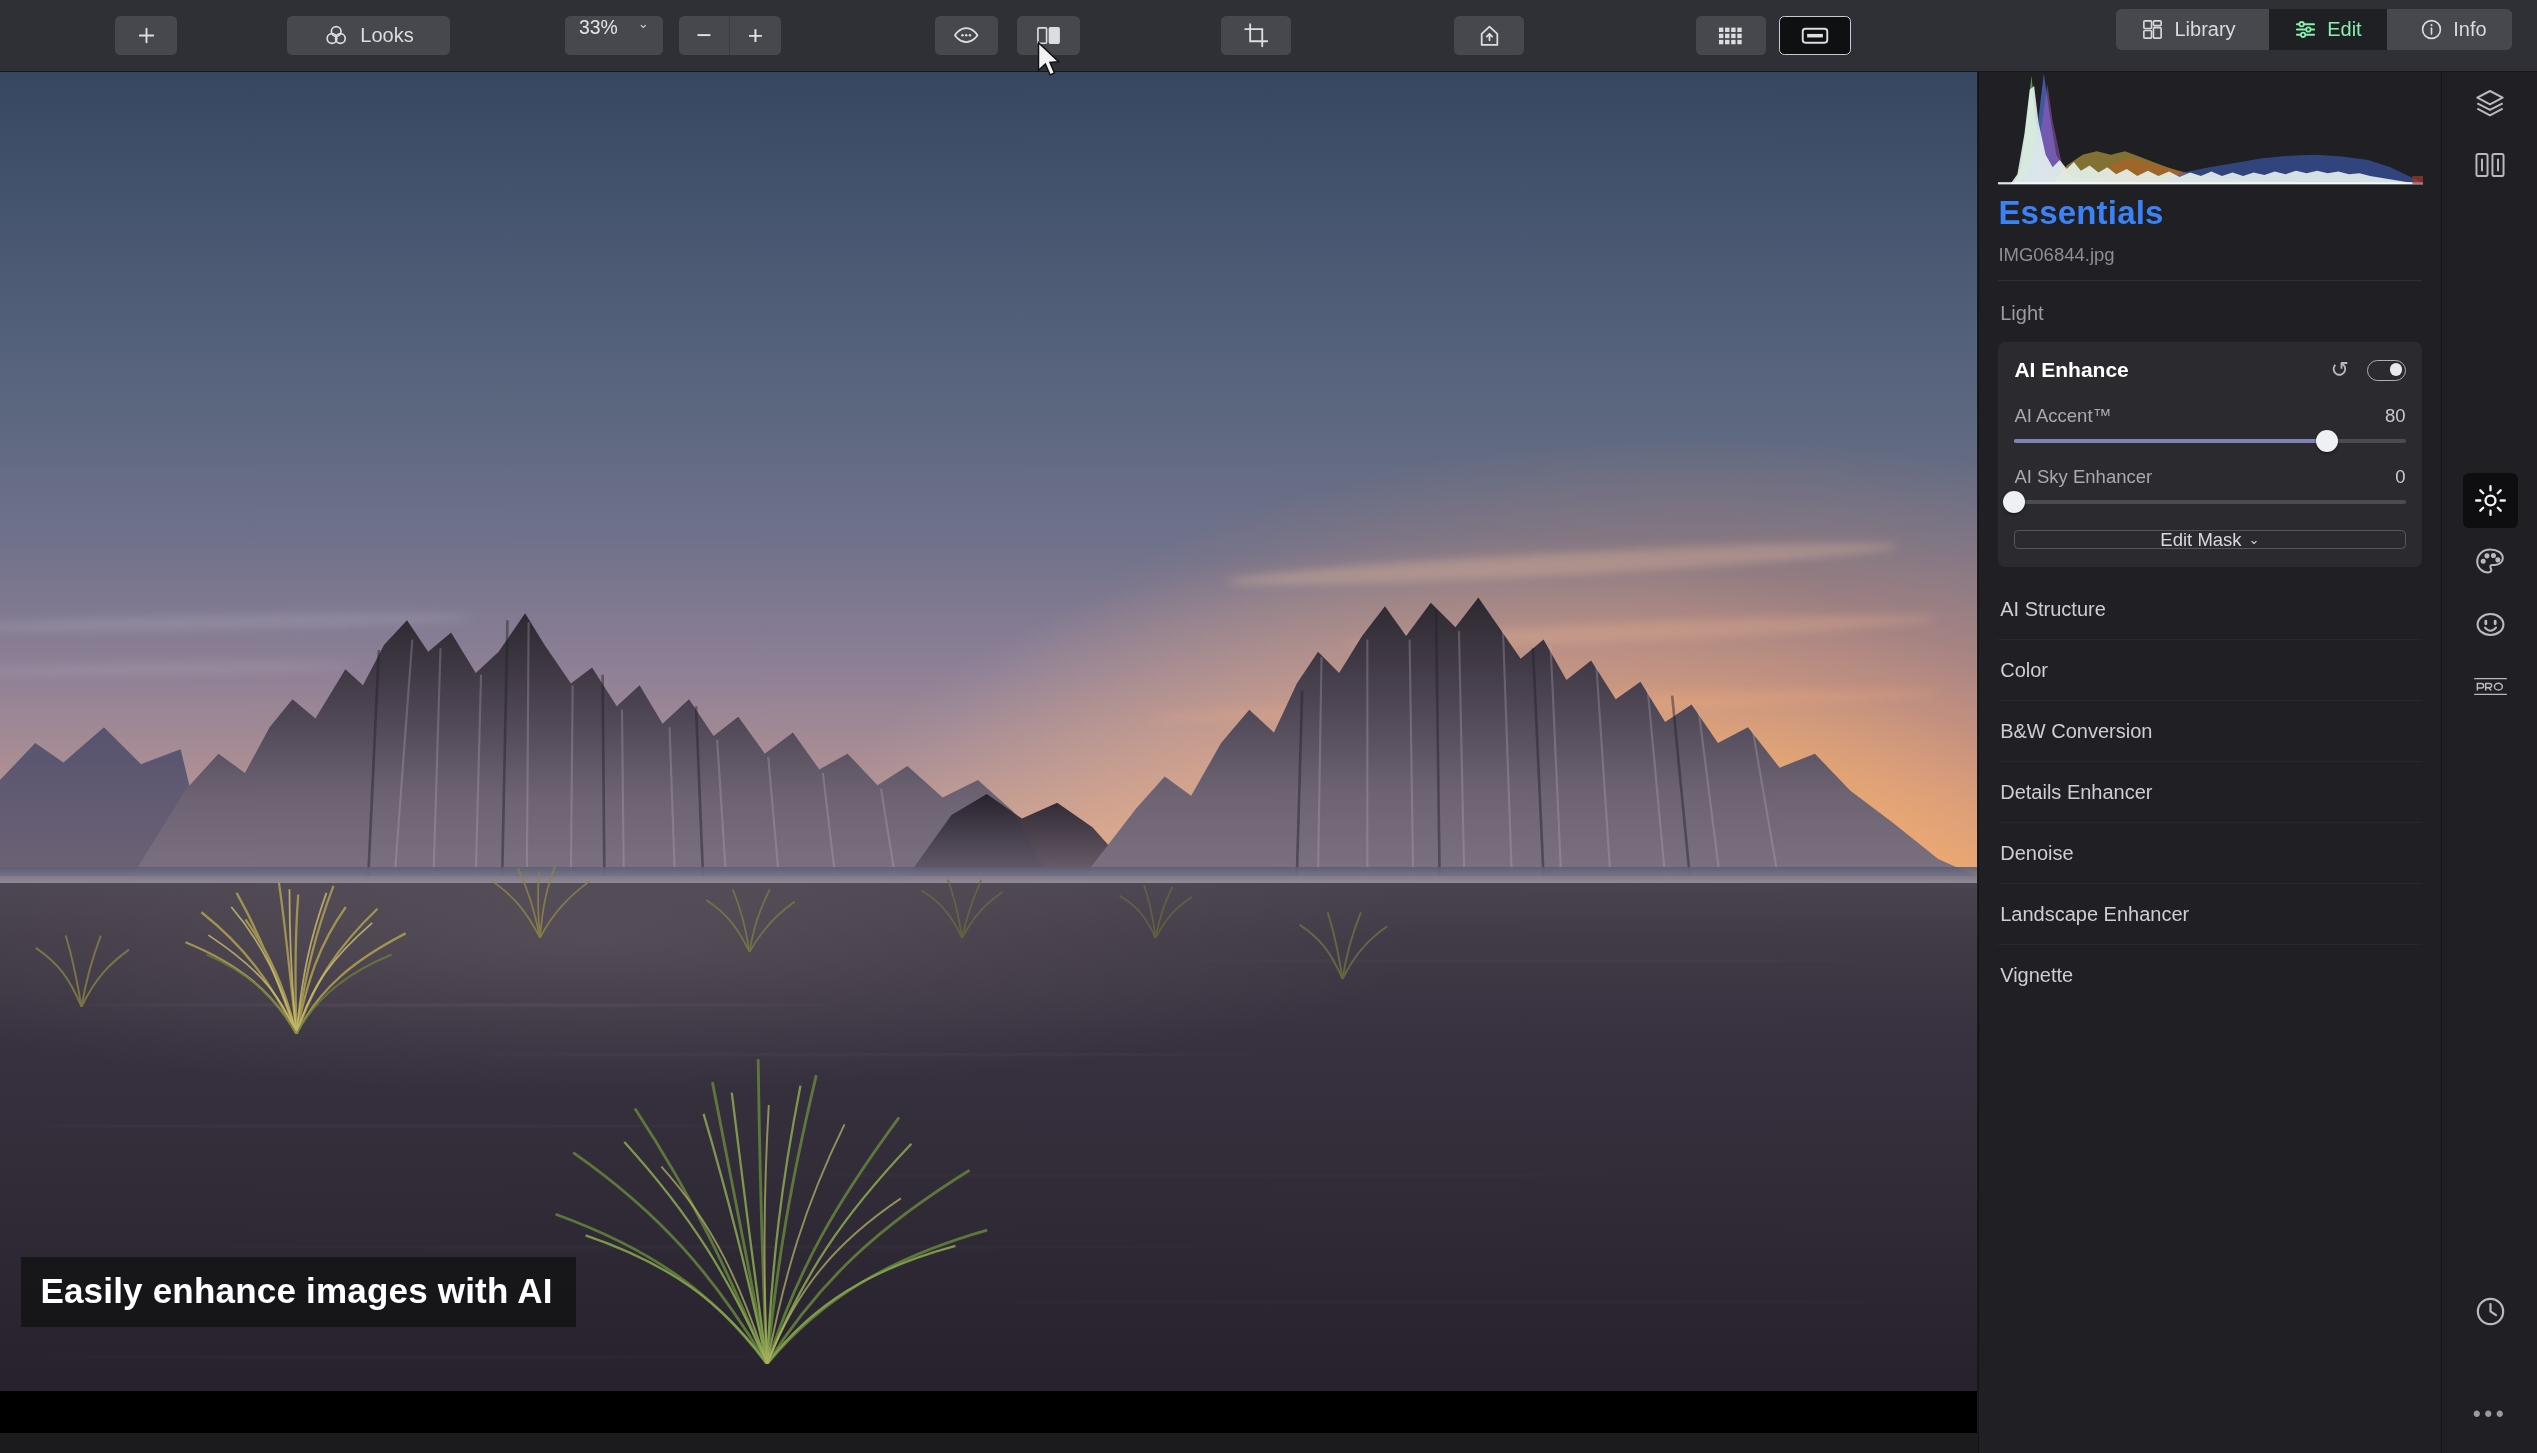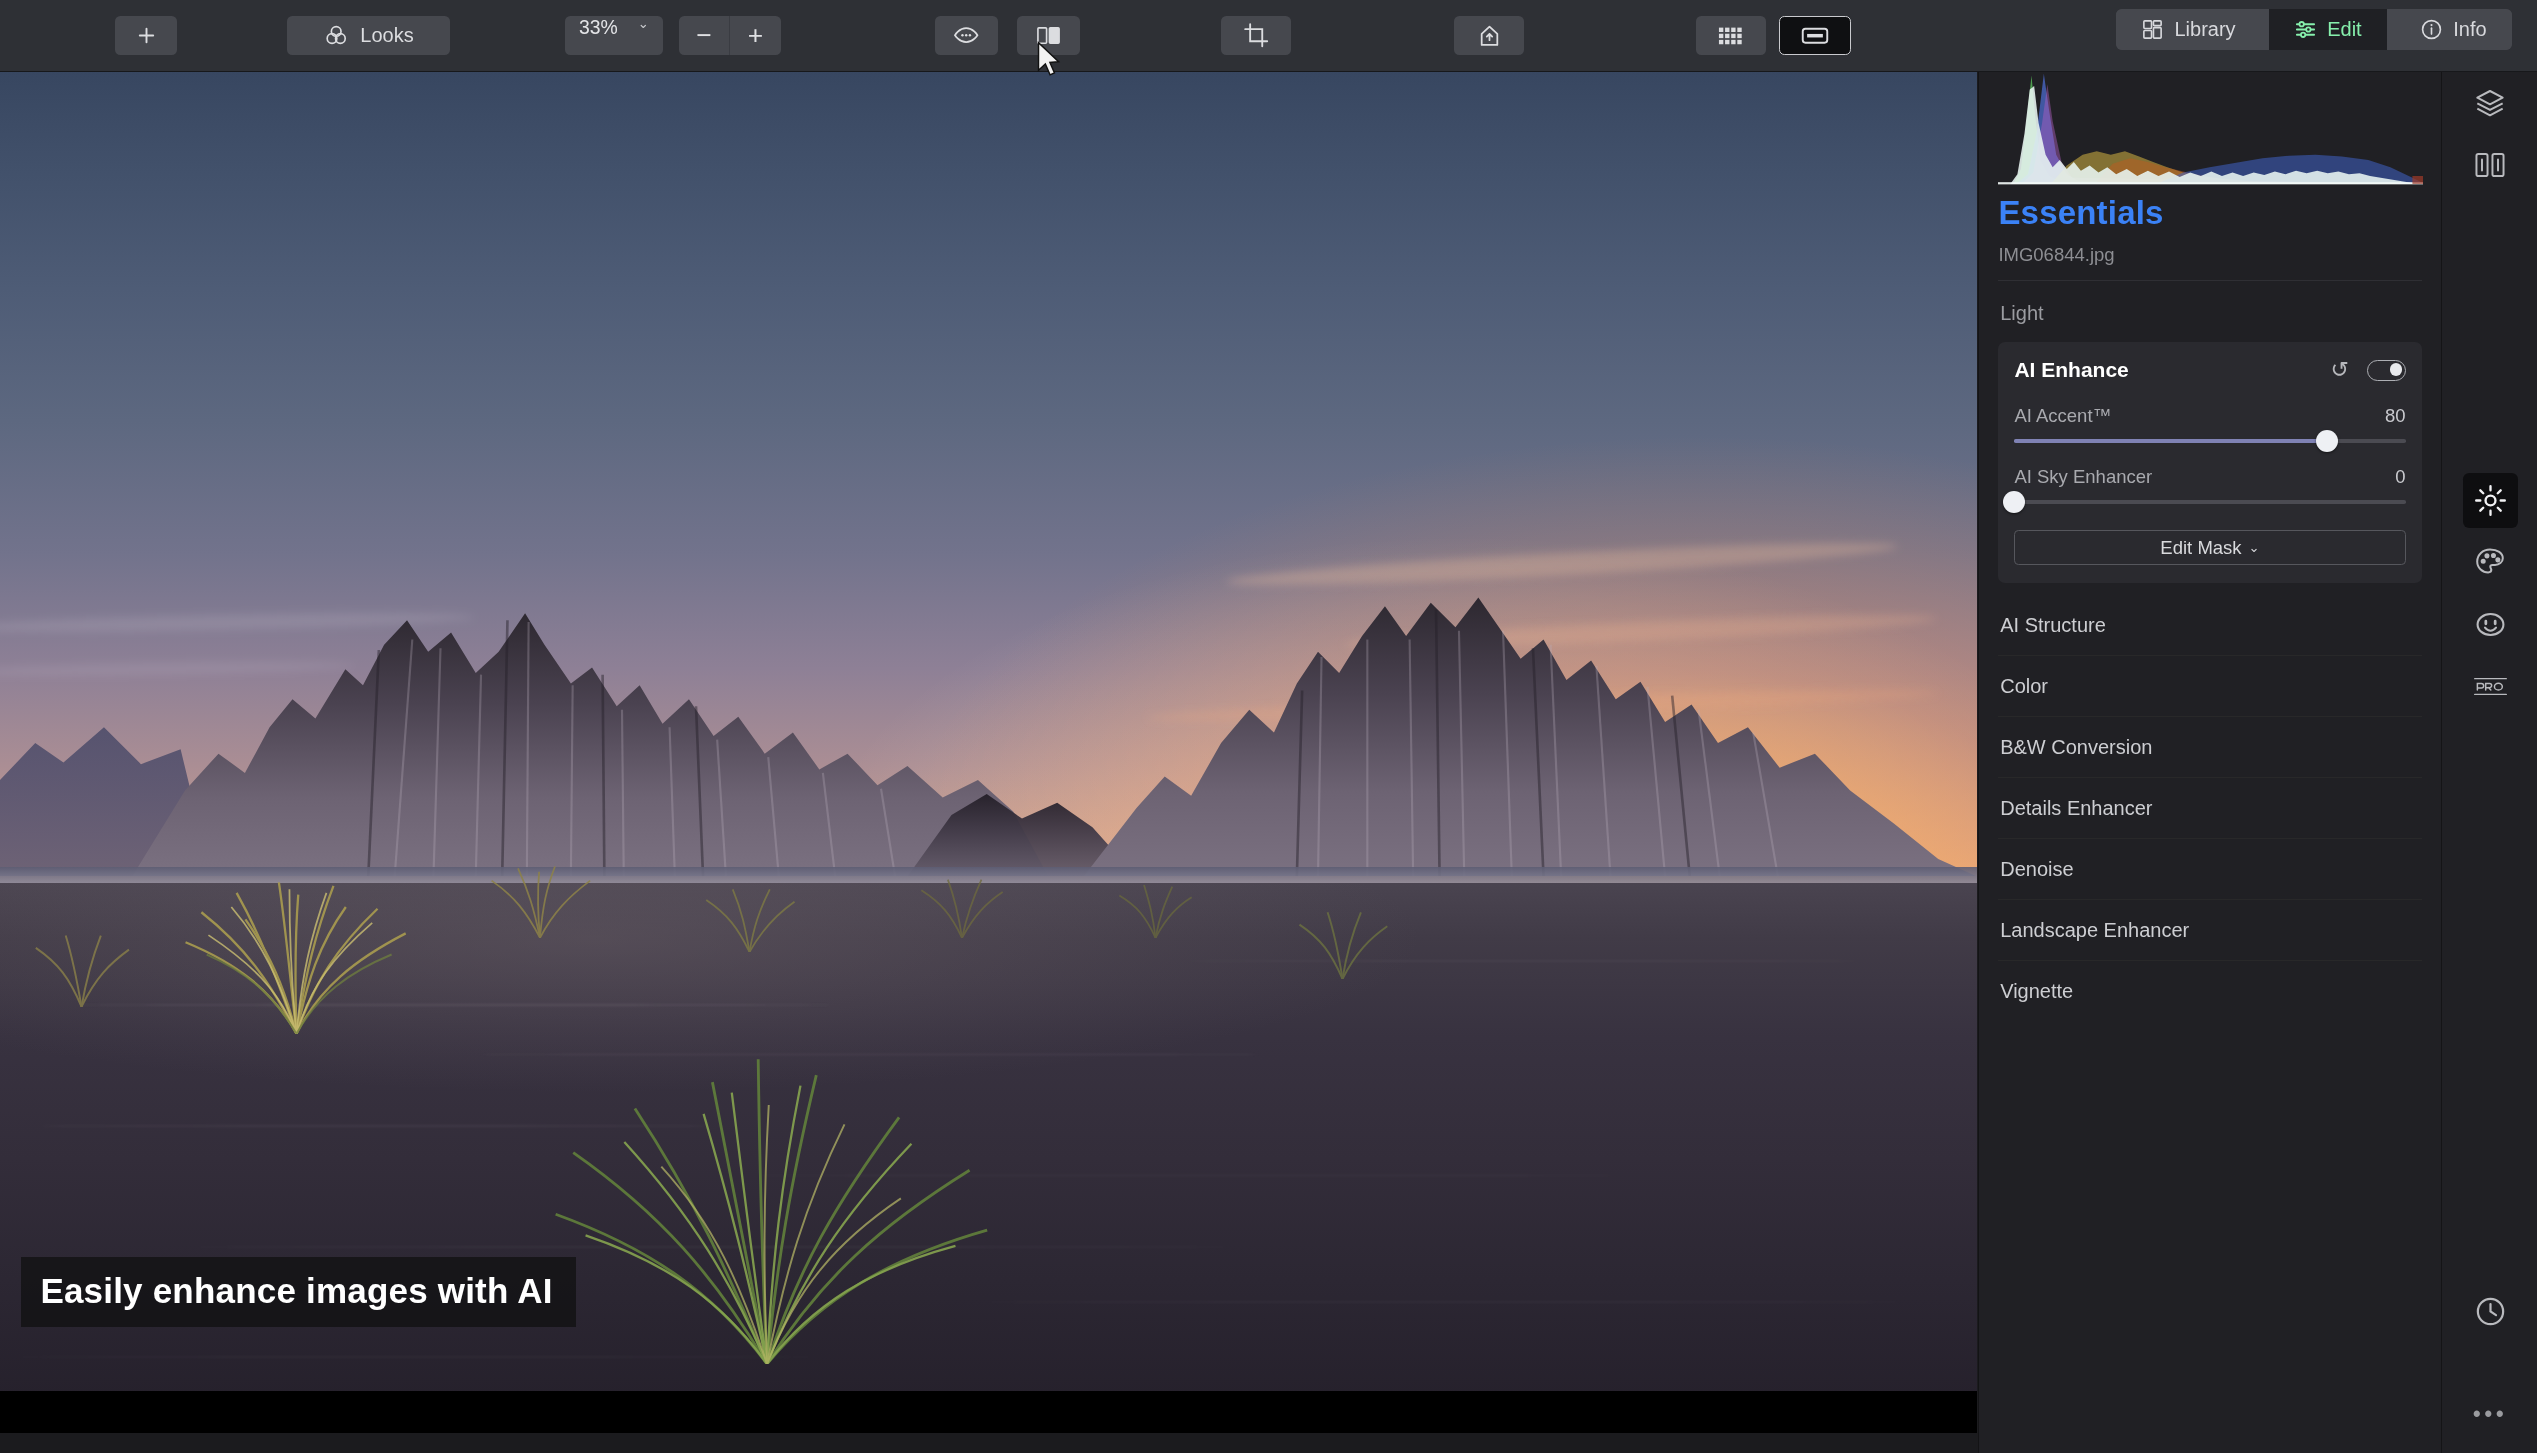--- a/index.html
+++ b/index.html
@@ -212,21 +212,21 @@
     background: #7f82b4;
   }
   .track .knob {
     position: absolute; top: 50%; transform: translate(-50%,-50%);
     width: 22px; height: 22px; border-radius: 50%;
     background: #eef0f4; box-shadow: 0 0.9px 2.6px rgba(0,0,0,.55);
     cursor: pointer;
   }
   .mask-btn {
     margin-top: 26.4px;
-    height: 35px; border: 0.9px solid #56575d; border-radius: 4.4px;
+    height: 19px; border: 0.9px solid #56575d; border-radius: 4.4px;
     display: flex; align-items: center; justify-content: center; gap: 7px;
     color: #d9dadd; font-size: 18.5px; cursor: pointer;
   }
   .mask-btn .chev { font-size: 13.2px; }
 
   .tool-list { margin-top: 12.3px; }
   .tool-item {
     color: #cdced2; font-size: 20px;
     padding: 18.5px 1.8px;
     border-bottom: 0.9px solid #282829;

